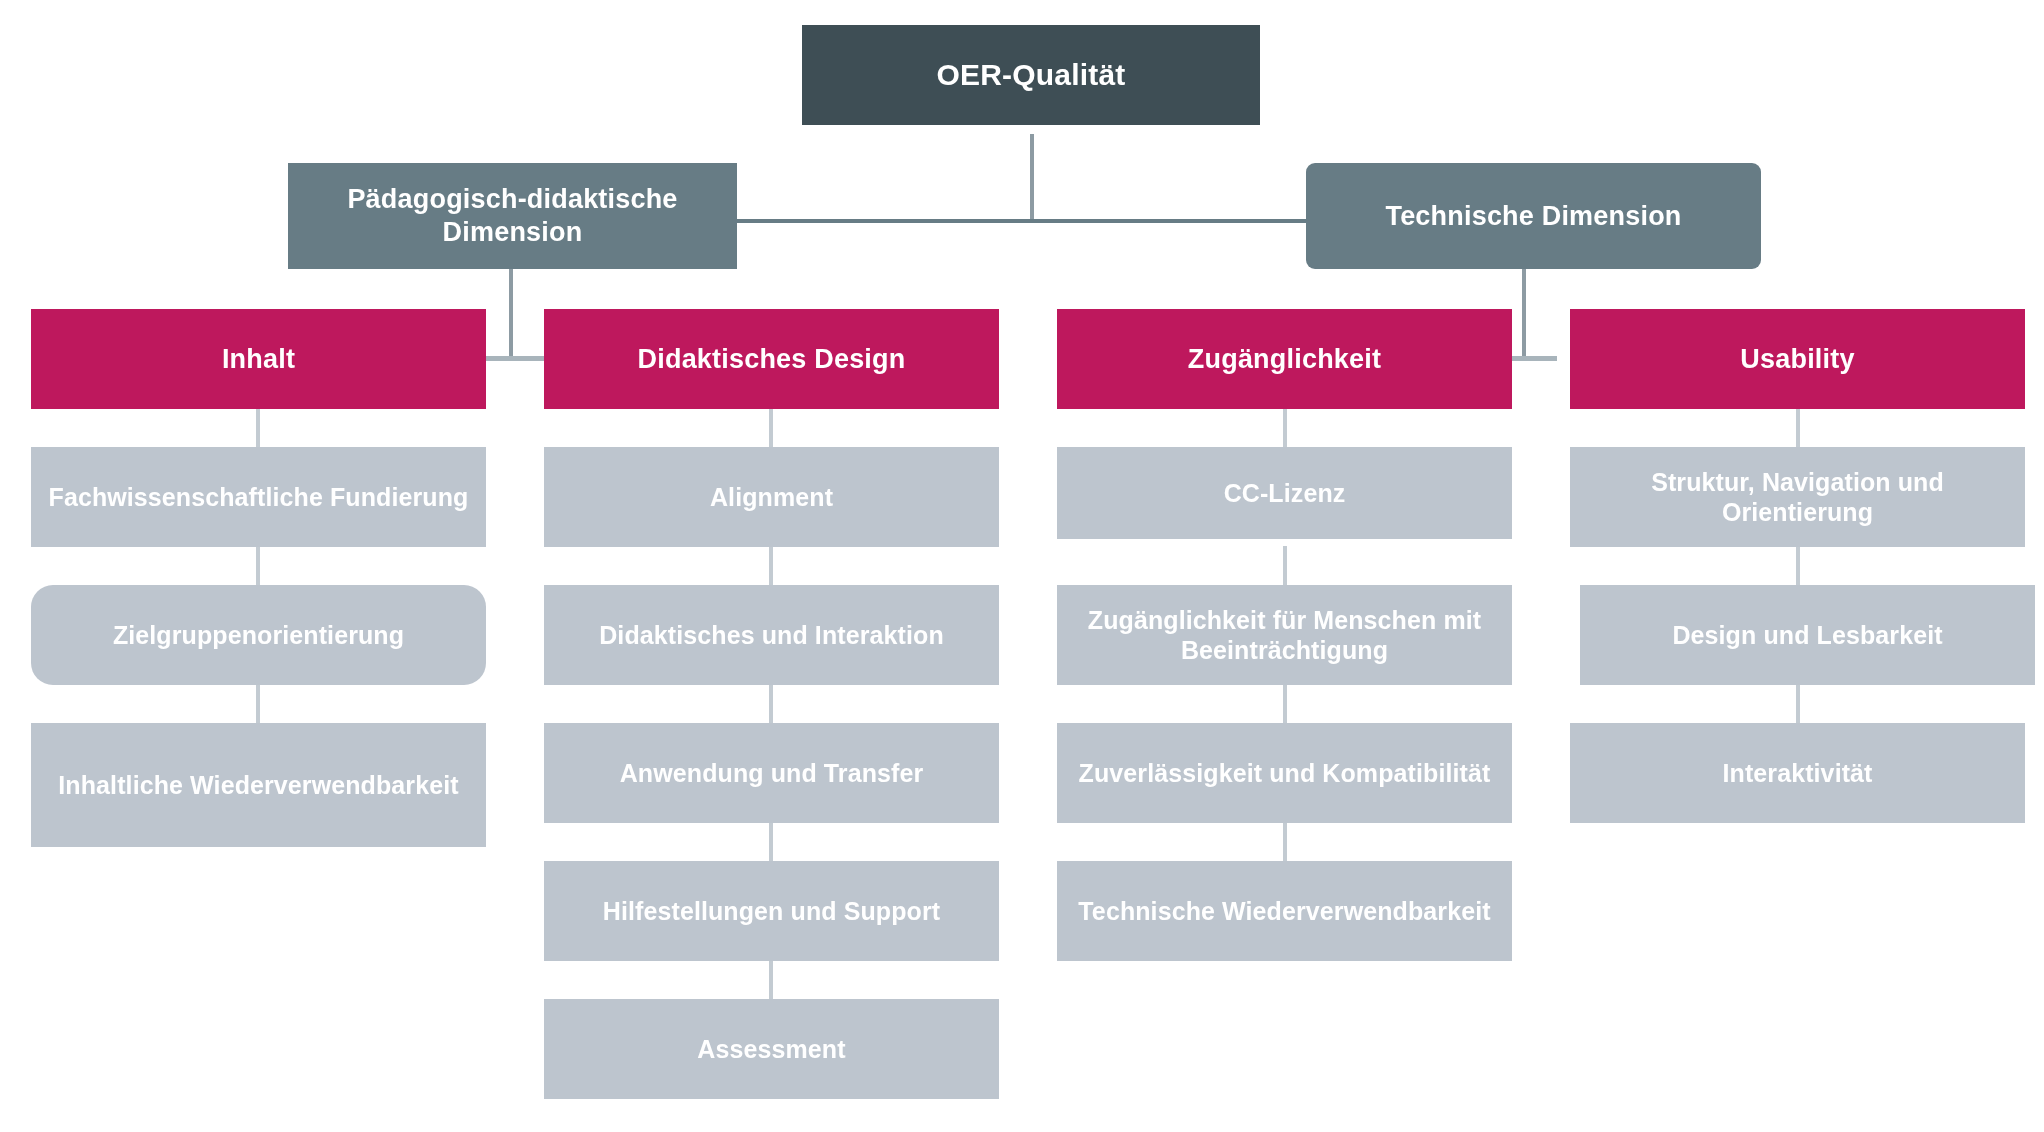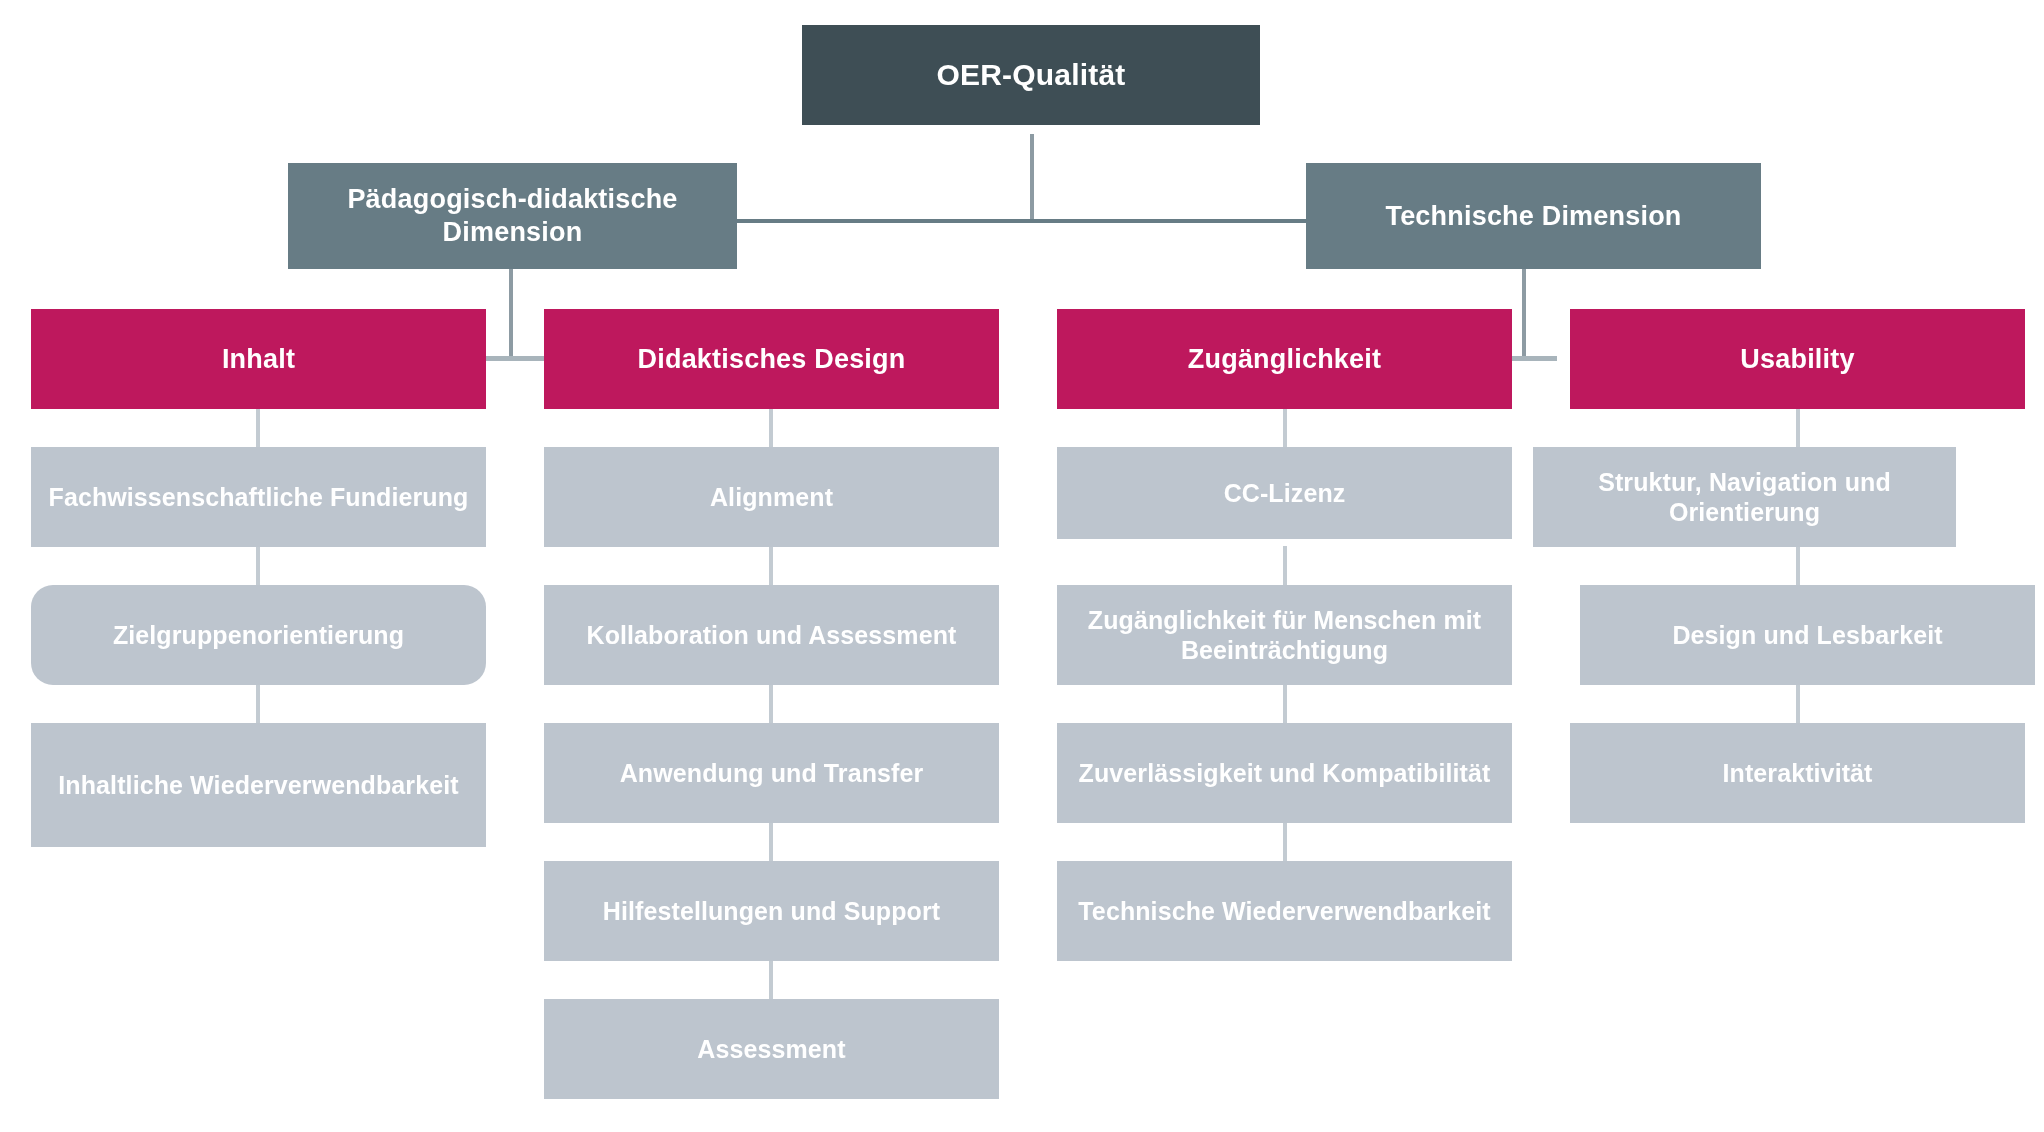--- a/index.html
+++ b/index.html
@@ -71,21 +71,21 @@
   <div class="conn vl" style="left:1796px;top:546px;height:40px;"></div>
   <div class="conn vl" style="left:1796px;top:684px;height:40px;"></div>
 
   <div class="node lvl-root" style="left:802px;top:25px;width:458px;height:100px;">
     <span>OER-Qualität</span>
   </div>
 
   <div class="node lvl-dim" style="left:288px;top:163px;width:449px;height:106px;">
     <span>Pädagogisch-didaktische Dimension</span>
   </div>
-  <div class="node lvl-dim" style="left:1306px;top:163px;width:455px;height:106px;">
+  <div class="node lvl-dim" style="left:1306px;top:163px;width:455px;height:106px;border-radius:9px;">
     <span>Technische Dimension</span>
   </div>
 
   <div class="node lvl-cat" style="left:31px;top:309px;width:455px;height:100px;">
     <span>Inhalt</span>
   </div>
   <div class="node lvl-cat" style="left:544px;top:309px;width:455px;height:100px;">
     <span>Didaktisches Design</span>
   </div>
   <div class="node lvl-cat" style="left:1057px;top:309px;width:455px;height:100px;">
@@ -102,21 +102,21 @@
     <span>Zielgruppenorientierung</span>
   </div>
   <div class="node lvl-leaf" style="left:31px;top:723px;width:455px;height:124px;">
     <span>Inhaltliche Wiederverwendbarkeit</span>
   </div>
 
   <div class="node lvl-leaf" style="left:544px;top:447px;width:455px;height:100px;">
     <span>Alignment</span>
   </div>
   <div class="node lvl-leaf" style="left:544px;top:585px;width:455px;height:100px;">
-    <span>Kollaboration und Assessment</span>
+    <span>Didaktisches und Interaktion</span>
   </div>
   <div class="node lvl-leaf" style="left:544px;top:723px;width:455px;height:100px;">
     <span>Anwendung und Transfer</span>
   </div>
   <div class="node lvl-leaf" style="left:544px;top:861px;width:455px;height:100px;">
     <span>Hilfestellungen und Support</span>
   </div>
   <div class="node lvl-leaf" style="left:544px;top:999px;width:455px;height:100px;">
     <span>Assessment</span>
   </div>
@@ -127,21 +127,21 @@
   <div class="node lvl-leaf" style="left:1057px;top:585px;width:455px;height:100px;">
     <span>Zugänglichkeit für Menschen mit Beeinträchtigung</span>
   </div>
   <div class="node lvl-leaf" style="left:1057px;top:723px;width:455px;height:100px;">
     <span>Zuverlässigkeit und Kompatibilität</span>
   </div>
   <div class="node lvl-leaf" style="left:1057px;top:861px;width:455px;height:100px;">
     <span>Technische Wiederverwendbarkeit</span>
   </div>
 
-  <div class="node lvl-leaf" style="left:1533px;top:447px;width:423px;height:100px;">
+  <div class="node lvl-leaf" style="left:1570px;top:447px;width:455px;height:100px;">
     <span>Struktur, Navigation und Orientierung</span>
   </div>
   <div class="node lvl-leaf" style="left:1570px;top:585px;width:455px;height:100px;margin-left:10px;">
     <span>Design und Lesbarkeit</span>
   </div>
   <div class="node lvl-leaf" style="left:1570px;top:723px;width:455px;height:100px;">
     <span>Interaktivität</span>
   </div>
 
 </div>

